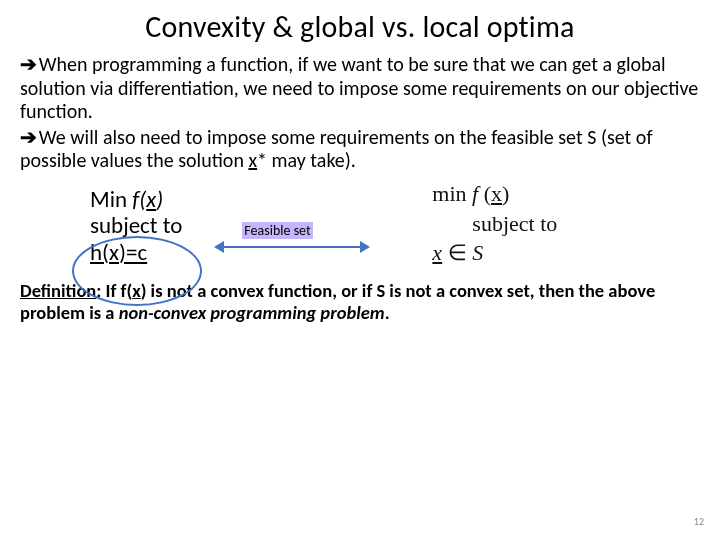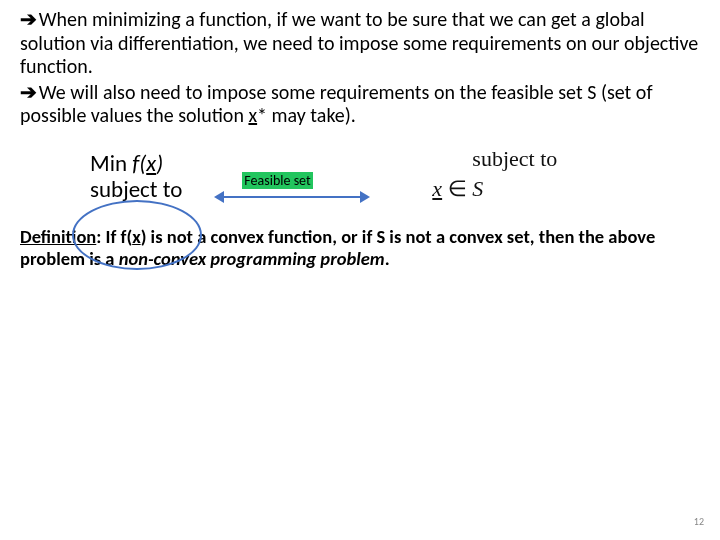--- a/index.html
+++ b/index.html
@@ -86,21 +86,21 @@
   }
   .conn-line::after {
     right: -8px; top: -5px;
     border-left: 10px solid #4472c4;
   }
   .conn-label {
     position: absolute;
     top: -2px;
     left: 20px;
     font-size: 14px;
-    background: #22c55e;
+    background: #c4b5fd;
     padding: 0 2px;
   }
   .rightmath {
     margin-left: 20px;
     margin-top: -4px;
   }
   .math-line {
     font-family: "Times New Roman", serif;
     font-size: 22px;
     line-height: 1.35;
@@ -118,45 +118,52 @@
     right: 16px;
     font-size: 10px;
     color: #888;
   }
 </style>
 </head>
 <body>
 
 <div class="slide">
 
+  <h1 class="title">Convexity &amp; global vs. local optima</h1>
 
   <p class="para">
-    <span class="arrow"></span><span>When minimizing a function, if we want to be sure that we can get a global solution via differentiation, we need to impose some requirements on our objective function.</span>
+    <span class="arrow"></span><span>When programming a function, if we want to be sure that we can get a global solution via differentiation, we need to impose some requirements on our objective function.</span>
   </p>
   <p class="para">
     <span class="arrow"></span><span>We will also need to impose some requirements on the feasible set S (set of possible values the solution </span><span class="ul">x</span><span>* may take).</span>
   </p>
 
   <div class="middle">
     <div class="constraints-wrap">
       <div class="constraints">
         <div>
           <span>Min  </span><span class="fx">f(</span><span class="fx ul">x</span><span class="fx">)</span>
         </div>
         <div>subject to</div>
+        <div>
+          <span class="ul">h(</span><span class="ul">x</span><span class="ul">)=c</span>
+        </div>
       </div>
       <div class="oval"></div>
     </div>
 
     <div class="connector">
       <div class="conn-label">Feasible set</div>
       <div class="conn-line"></div>
     </div>
 
     <div class="rightmath">
+      <div class="math-line">
+        <span>min </span><span style="font-style:italic">f</span><span> (</span><span class="ul">x</span><span>)</span>
+      </div>
       <div class="math-line" style="padding-left:40px">subject to</div>
       <div class="math-line">
         <span class="ul" style="font-style:italic">x</span><span> ∈ </span><span style="font-style:italic">S</span>
       </div>
     </div>
   </div>
 
 
   <p class="def def2">
     <b><span class="ul">Definition</span><span>: If f(</span><span class="ul">x</span><span>) is not a convex function, or if S is not a convex set, then the above problem is a </span><i>non-convex programming problem</i><span>.</span></b>

